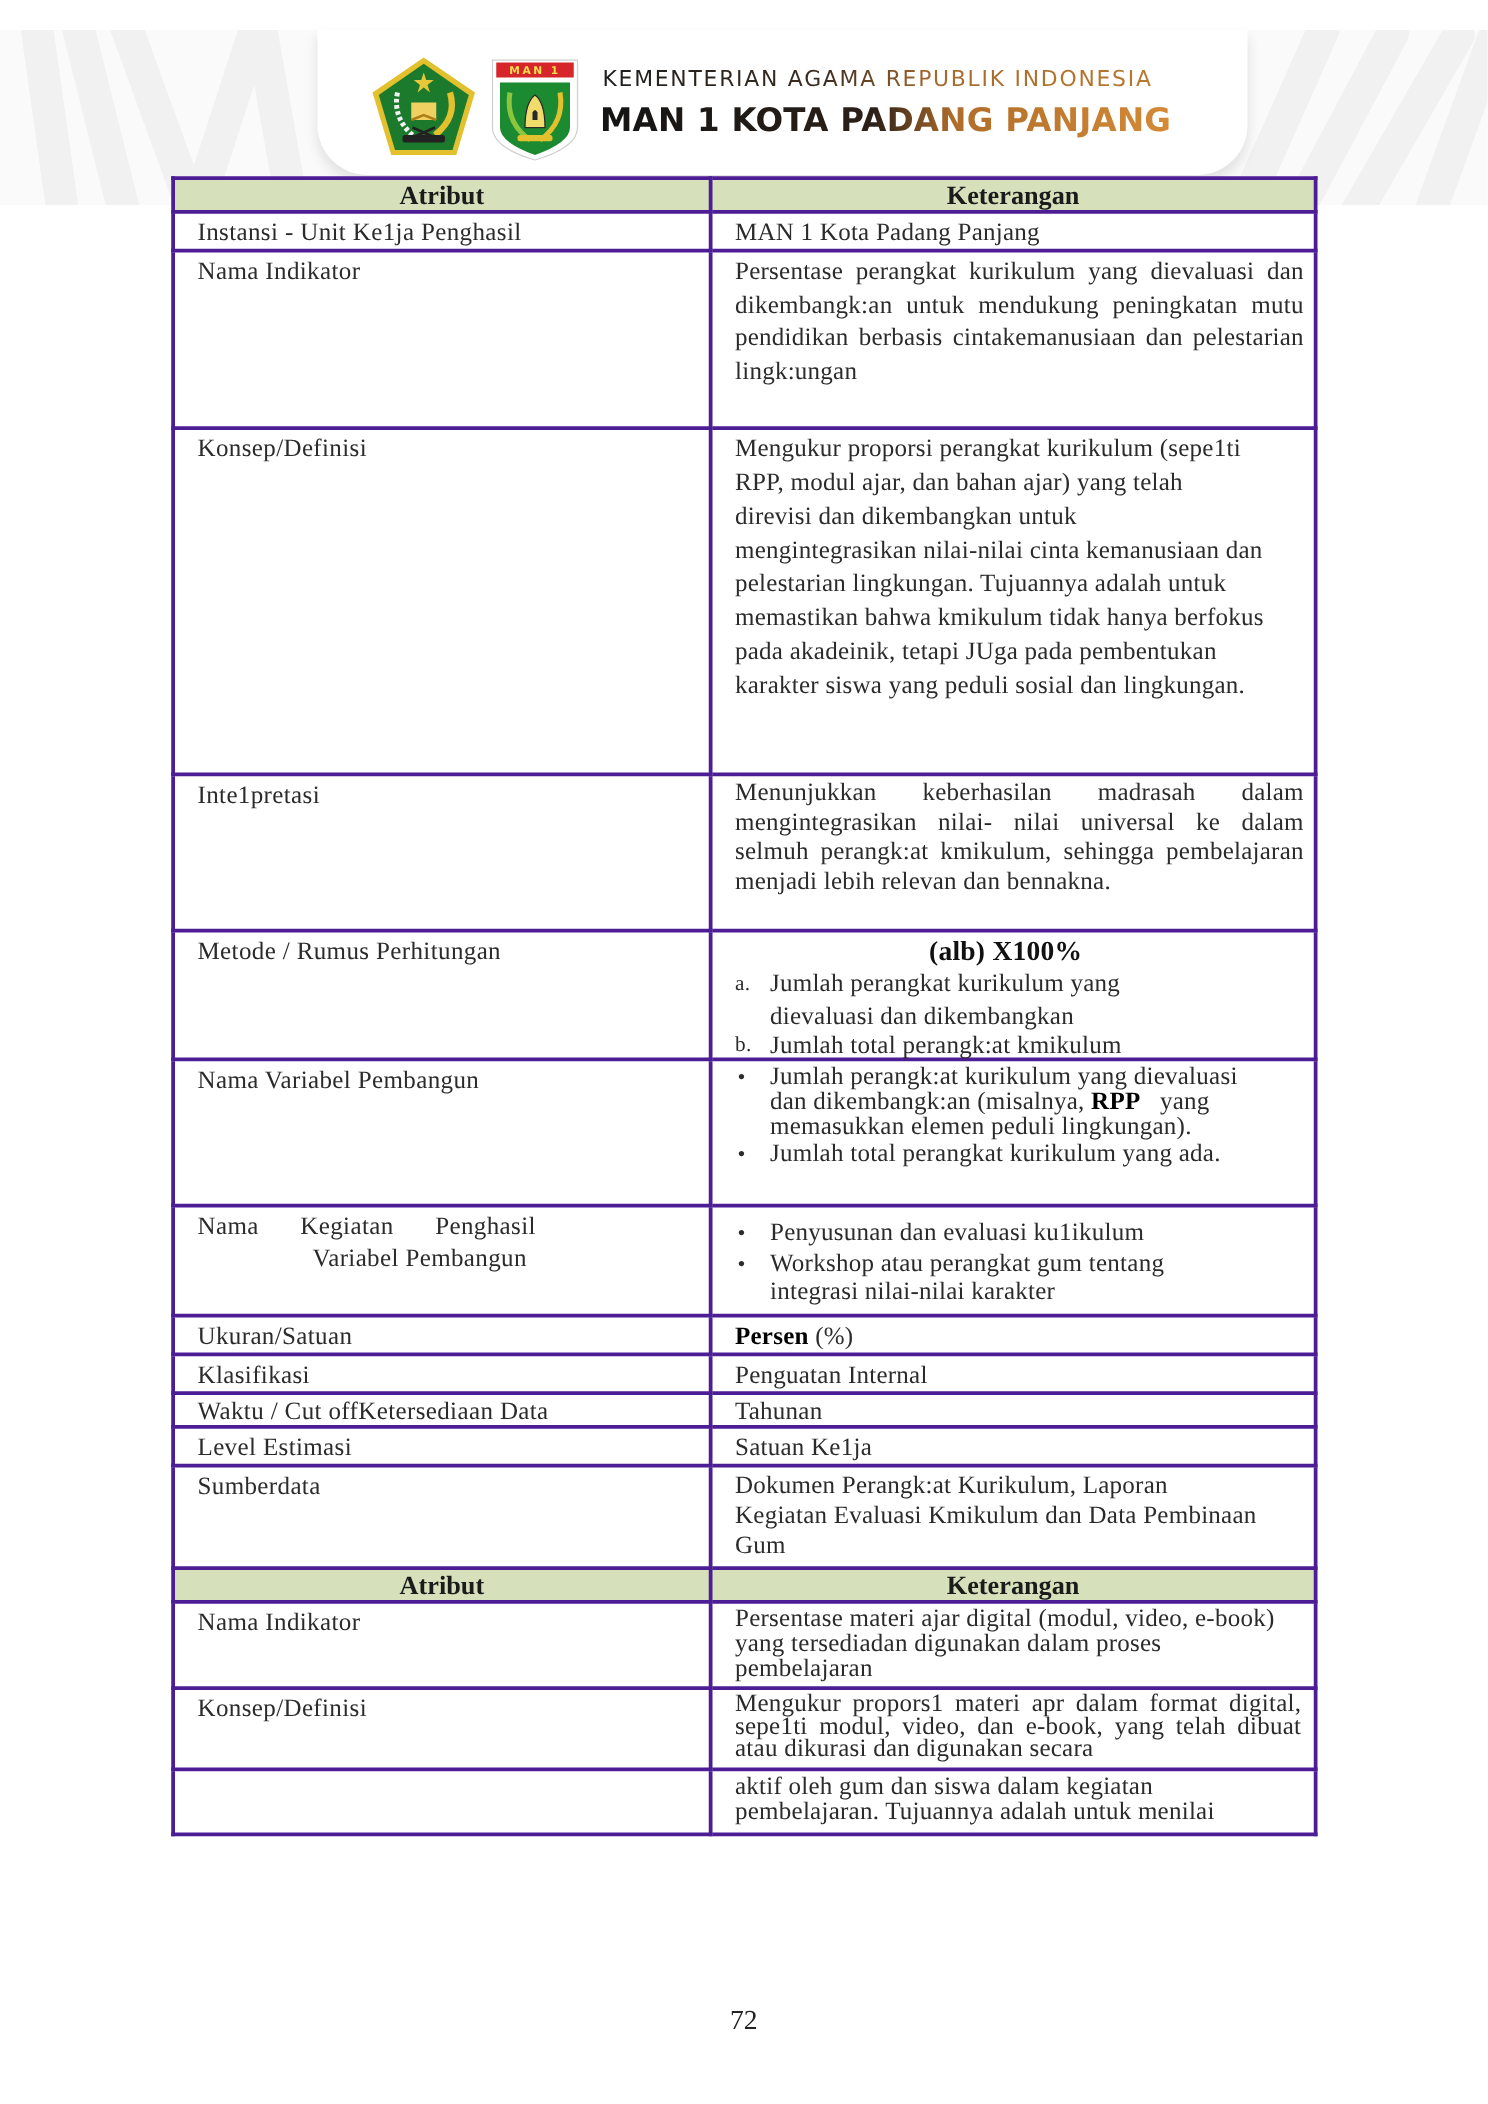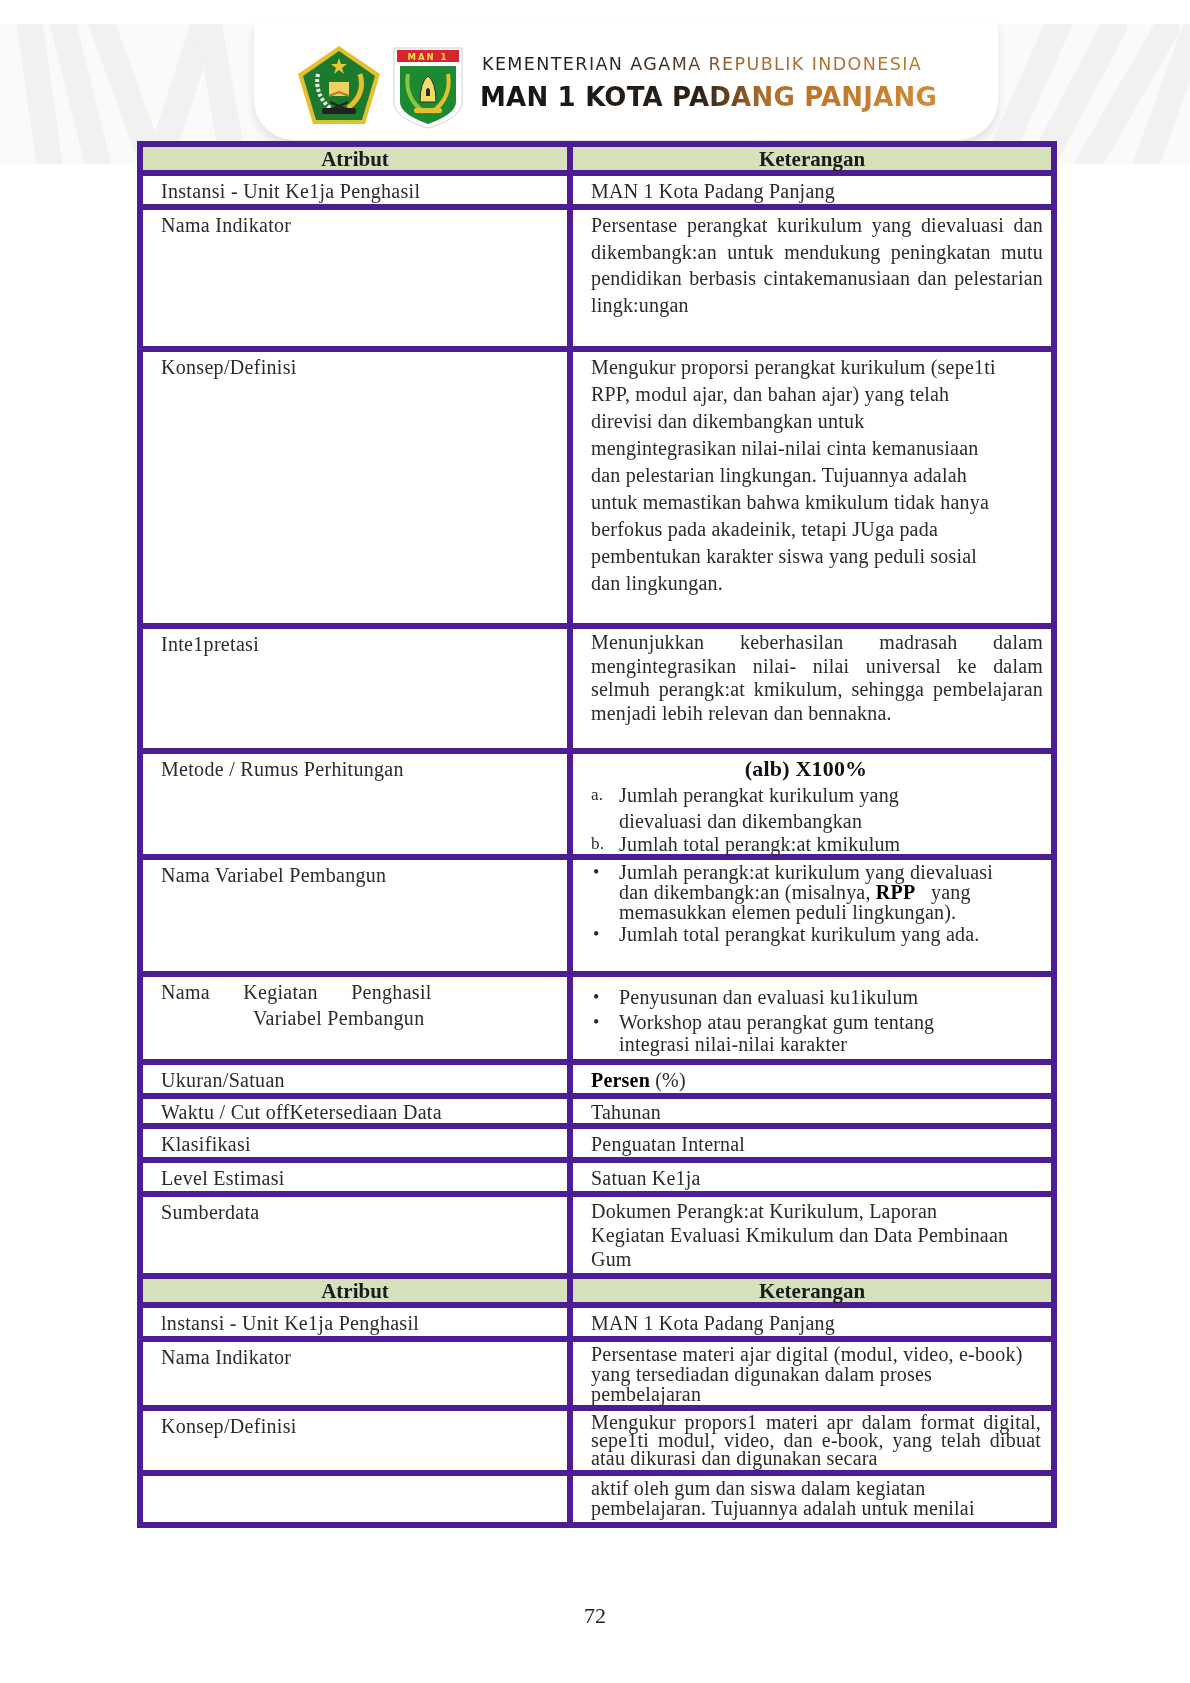--- a/index.html
+++ b/index.html
@@ -46,21 +46,21 @@
     -webkit-background-clip: text; background-clip: text; color: transparent;
     white-space: nowrap;
   }
 
   
   .tbl {
     position: absolute; left: 137px; top: 141px; width: 914px;
     border-collapse: collapse; table-layout: fixed;
   }
   .tbl td {
-    border: 6px solid #4c1d95; vertical-align: top; padding: 0;
+    border: 3px solid #4c1d95; vertical-align: top; padding: 0;
     font-size: 20px; line-height: 26px; color: #2b2b2b;
   }
   .tbl col.c1 { width: 430px; }
   .tbl col.c2 { width: 484px; }
   .tbl tr.hdr td {
     background: #d6e1bc; text-align: center; font-weight: bold;
     font-size: 21px; color: #1b1b1b; line-height: 22px; padding-top: 1px;
   }
   .attr { padding: 2px 10px 0 18px !important; letter-spacing: 0.3px; }
   .val  { padding: 2px 8px 0 18px !important; letter-spacing: 0.2px; }
@@ -213,50 +213,46 @@
   </tr>
 
   <tr style="height:14px">
     <td class="attr">Ukuran/Satuan</td>
     <td class="val">
       <span class="b">Persen</span>
       <span>(%)</span>
     </td>
   </tr>
 
+  <tr style="height:30px">
+    <td class="attr">Klasifikasi</td>
+    <td class="val">Penguatan Internal</td>
+  </tr>
+
   <tr style="height:27px">
     <td class="attr" style="line-height:22px">Waktu / Cut offKetersediaan Data</td>
     <td class="val" style="line-height:22px">Tahunan</td>
   </tr>
 
-  <tr style="height:30px">
-    <td class="attr">Klasifikasi</td>
-    <td class="val">Penguatan Internal</td>
-  </tr>
-
   <tr style="height:31px">
     <td class="attr">Level Estimasi</td>
     <td class="val">Satuan Ke1ja</td>
   </tr>
 
   <tr style="height:82px">
     <td class="attr">Sumberdata</td>
     <td class="val" style="line-height:24px;padding-right:40px !important">Dokumen Perangk:at Kurikulum, Laporan Kegiatan Evaluasi Kmikulum dan Data Pembinaan Gum</td>
   </tr>
 
 
   <tr class="hdr" style="height:27px">
     <td>Atribut</td>
     <td>Keterangan</td>
   </tr>
 
-  <tr style="height:29px">
-    <td class="attr">lnstansi - Unit Ke1ja Penghasil</td>
-    <td class="val">MAN 1 Kota Padang Panjang</td>
-  </tr>
 
   <tr style="height:69px">
     <td class="attr">Nama Indikator</td>
     <td class="val tight" style="padding-right:20px !important">Persentase materi ajar digital (modul, video, e-book) yang tersediadan digunakan dalam proses pembelajaran</td>
   </tr>
 
   <tr style="height:65px">
     <td class="attr">Konsep/Definisi</td>
     <td class="val tight justify" style="line-height:18px !important;padding-right:10px !important">Mengukur propors1 materi apr dalam format digital, sepe1ti modul, video, dan e-book, yang telah dibuat atau dikurasi dan digunakan secara</td>
   </tr>

